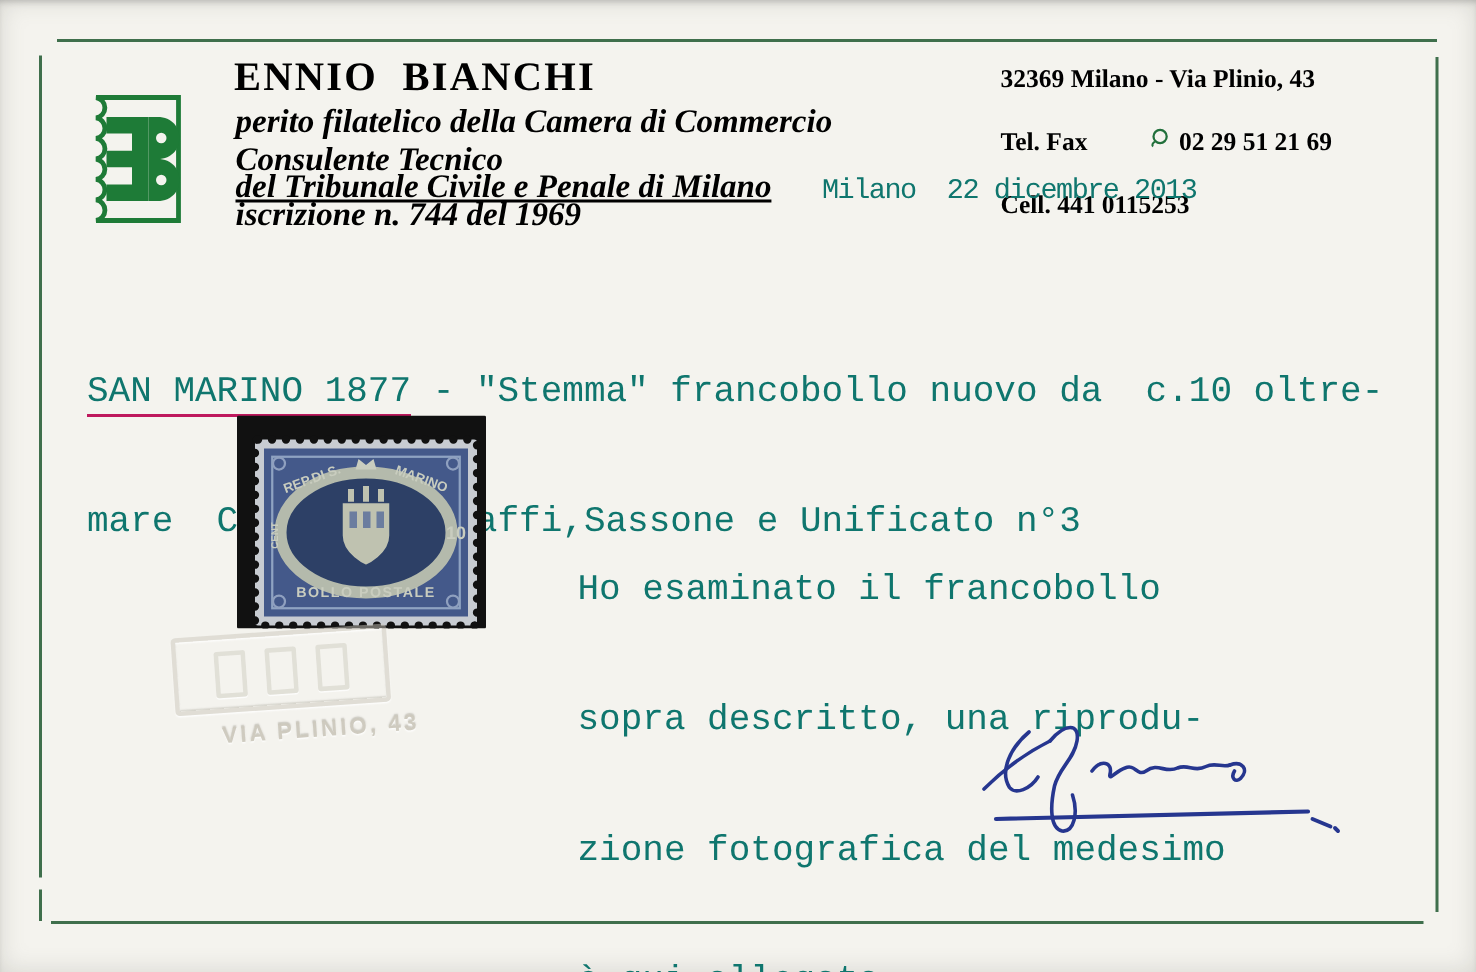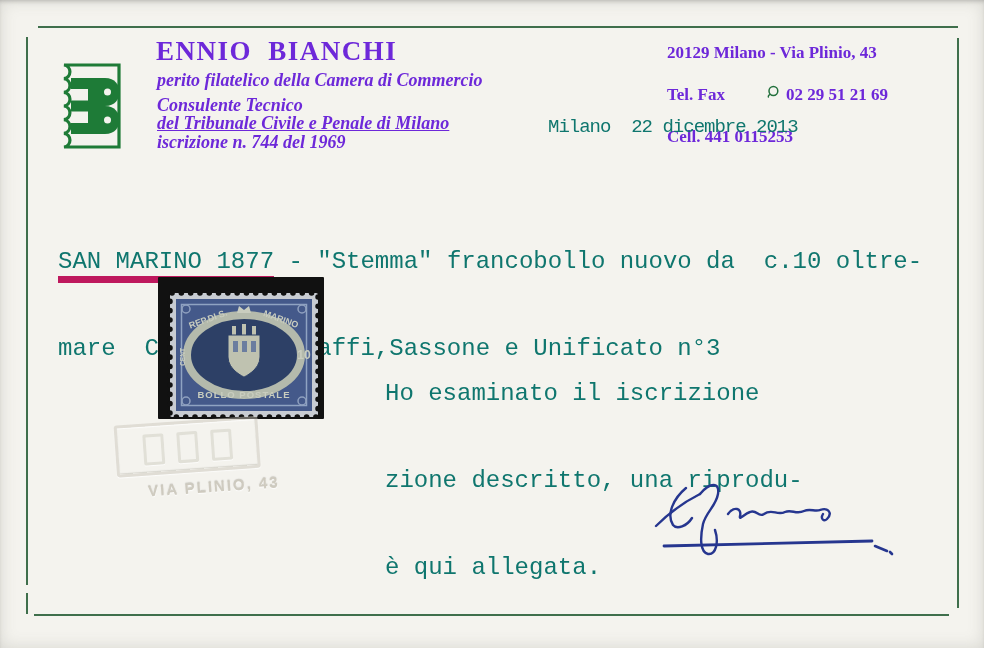--- a/index.html
+++ b/index.html
@@ -11,38 +11,38 @@
     font-family:"Liberation Serif", serif;
     box-shadow:inset 0 0 16px rgba(110,108,100,.22), inset 0 3px 4px -2px rgba(90,90,90,.35);
   }
   .frame-line{position:absolute;background:#3f6f4c;}
   .f-top{left:38px;top:26px;width:920px;height:2px;}
   .f-right{left:957px;top:38px;width:2px;height:570px;}
   .f-bottom{left:34px;top:614px;width:915px;height:2px;}
   .f-left-a{left:26px;top:37px;width:2px;height:548px;}
   .f-left-b{left:26px;top:593px;width:2px;height:21px;}
 
-  .green{color:#6d28d9;}
+  .green{color:#000000;}
   .logo{position:absolute;left:52px;top:61px;}
 
   .expert-name{position:absolute;left:156px;top:36px;font-size:27px;font-weight:600;letter-spacing:1.5px;word-spacing:8px;}
-  .expert-sub{position:absolute;left:157px;font-style:italic;font-weight:bold;font-size:18px;line-height:19px;white-space:pre;}
+  .expert-sub{position:absolute;left:157px;font-style:italic;font-weight:bold;font-size:22px;line-height:19px;white-space:pre;}
   .sub1{top:71px;}
   .sub2{top:96px;text-align:center;}
   .sub3{top:114px;text-decoration:underline;}
   .sub4{top:133px;}
 
   .contact{position:absolute;left:667px;top:42px;font-weight:bold;font-size:17px;line-height:21px;}
   .contact-row{display:flex;align-items:center;gap:5px;white-space:pre;}
   .phone-icon{display:inline-block;margin:0 1px;}
 
   .typed{font-family:"Liberation Mono", monospace;color:#0f766e;white-space:pre;}
   .dateline{position:absolute;left:548px;top:116px;font-size:19px;letter-spacing:-1px;}
   .description{position:absolute;left:58px;top:189px;font-size:24px;line-height:29px;}
-  .underlined{border-bottom:7px solid #be185d;padding-bottom:1px;}
+  .underlined{border-bottom:2px solid #be185d;padding-bottom:1px;}
 
   .stamp-photo{position:absolute;left:158px;top:277px;}
 
   .body-text{position:absolute;left:385px;top:263px;font-size:24px;line-height:29px;}
   .body-text .para{margin:0 0 13px 0;}
 
   .emboss{position:absolute;left:116px;top:420px;transform:rotate(-4deg);opacity:.9;}
   .emboss-logo{width:138px;height:46px;border:3px solid rgba(202,199,187,.55);border-radius:3px;
     display:flex;gap:13px;align-items:center;justify-content:center;
     box-shadow:0 1px 1px rgba(255,255,255,.9), inset 0 1px 1px rgba(255,255,255,.85), inset 0 -1px 1px rgba(168,165,153,.4);}
@@ -88,21 +88,21 @@
   </div>
 
   <div class="expert-name green">ENNIO BIANCHI</div>
   <div class="expert-sub sub1 green">perito filatelico della Camera di Commercio</div>
   <div class="expert-sub sub2 green">Consulente Tecnico</div>
   <div class="expert-sub sub3 green">del Tribunale Civile e Penale di Milano</div>
   <div class="expert-sub sub4 green">iscrizione n. 744 del 1969</div>
 
   <div class="contact green">
     <div class="contact-row">
-      <span>20129 Milano - Via Plinio, 43</span>
+      <span>32369 Milano - Via Plinio, 43</span>
     </div>
     <div class="contact-row">
       <span>Tel. Fax</span>
       <span class="phone-icon">
         <svg width="15" height="15" viewBox="0 0 15 15">
           <circle cx="8.4" cy="6" r="4.4" fill="none" stroke="#22703c" stroke-width="1.5"></circle>
           <path d="M4.9,9.4 C3.3,10.4 2.8,11.7 3.7,12.6" fill="none" stroke="#22703c" stroke-width="1.4"></path>
         </svg>
       </span>
       <span>02 29 51 21 69</span>
@@ -151,22 +151,23 @@
         <text font-size="9" text-anchor="middle" transform="translate(122,45) rotate(20)">MARINO</text>
         <text font-size="6.5" text-anchor="middle" transform="translate(27,80) rotate(-90)">CENT</text>
         <text font-size="12" text-anchor="middle" x="146" y="82">10</text>
         <text font-size="9.5" text-anchor="middle" letter-spacing="1" x="86" y="121">BOLLO POSTALE</text>
       </g>
     </svg>
   </div>
 
   <div class="typed body-text">
     <div class="para">
-      <div>Ho esaminato il iscrizione</div>
-      <div>zione descritto, una riprodu-</div>
+      <div>Ho esaminato il francobollo</div>
+      <div>sopra descritto, una riprodu-</div>
+      <div>zione fotografica del medesimo</div>
       <div>è qui allegata.</div>
     </div>
     
   </div>
 
   <div class="emboss">
     <div class="emboss-logo">
       <div class="emboss-bar"></div>
       <div class="emboss-bar"></div>
       <div class="emboss-bar"></div>

